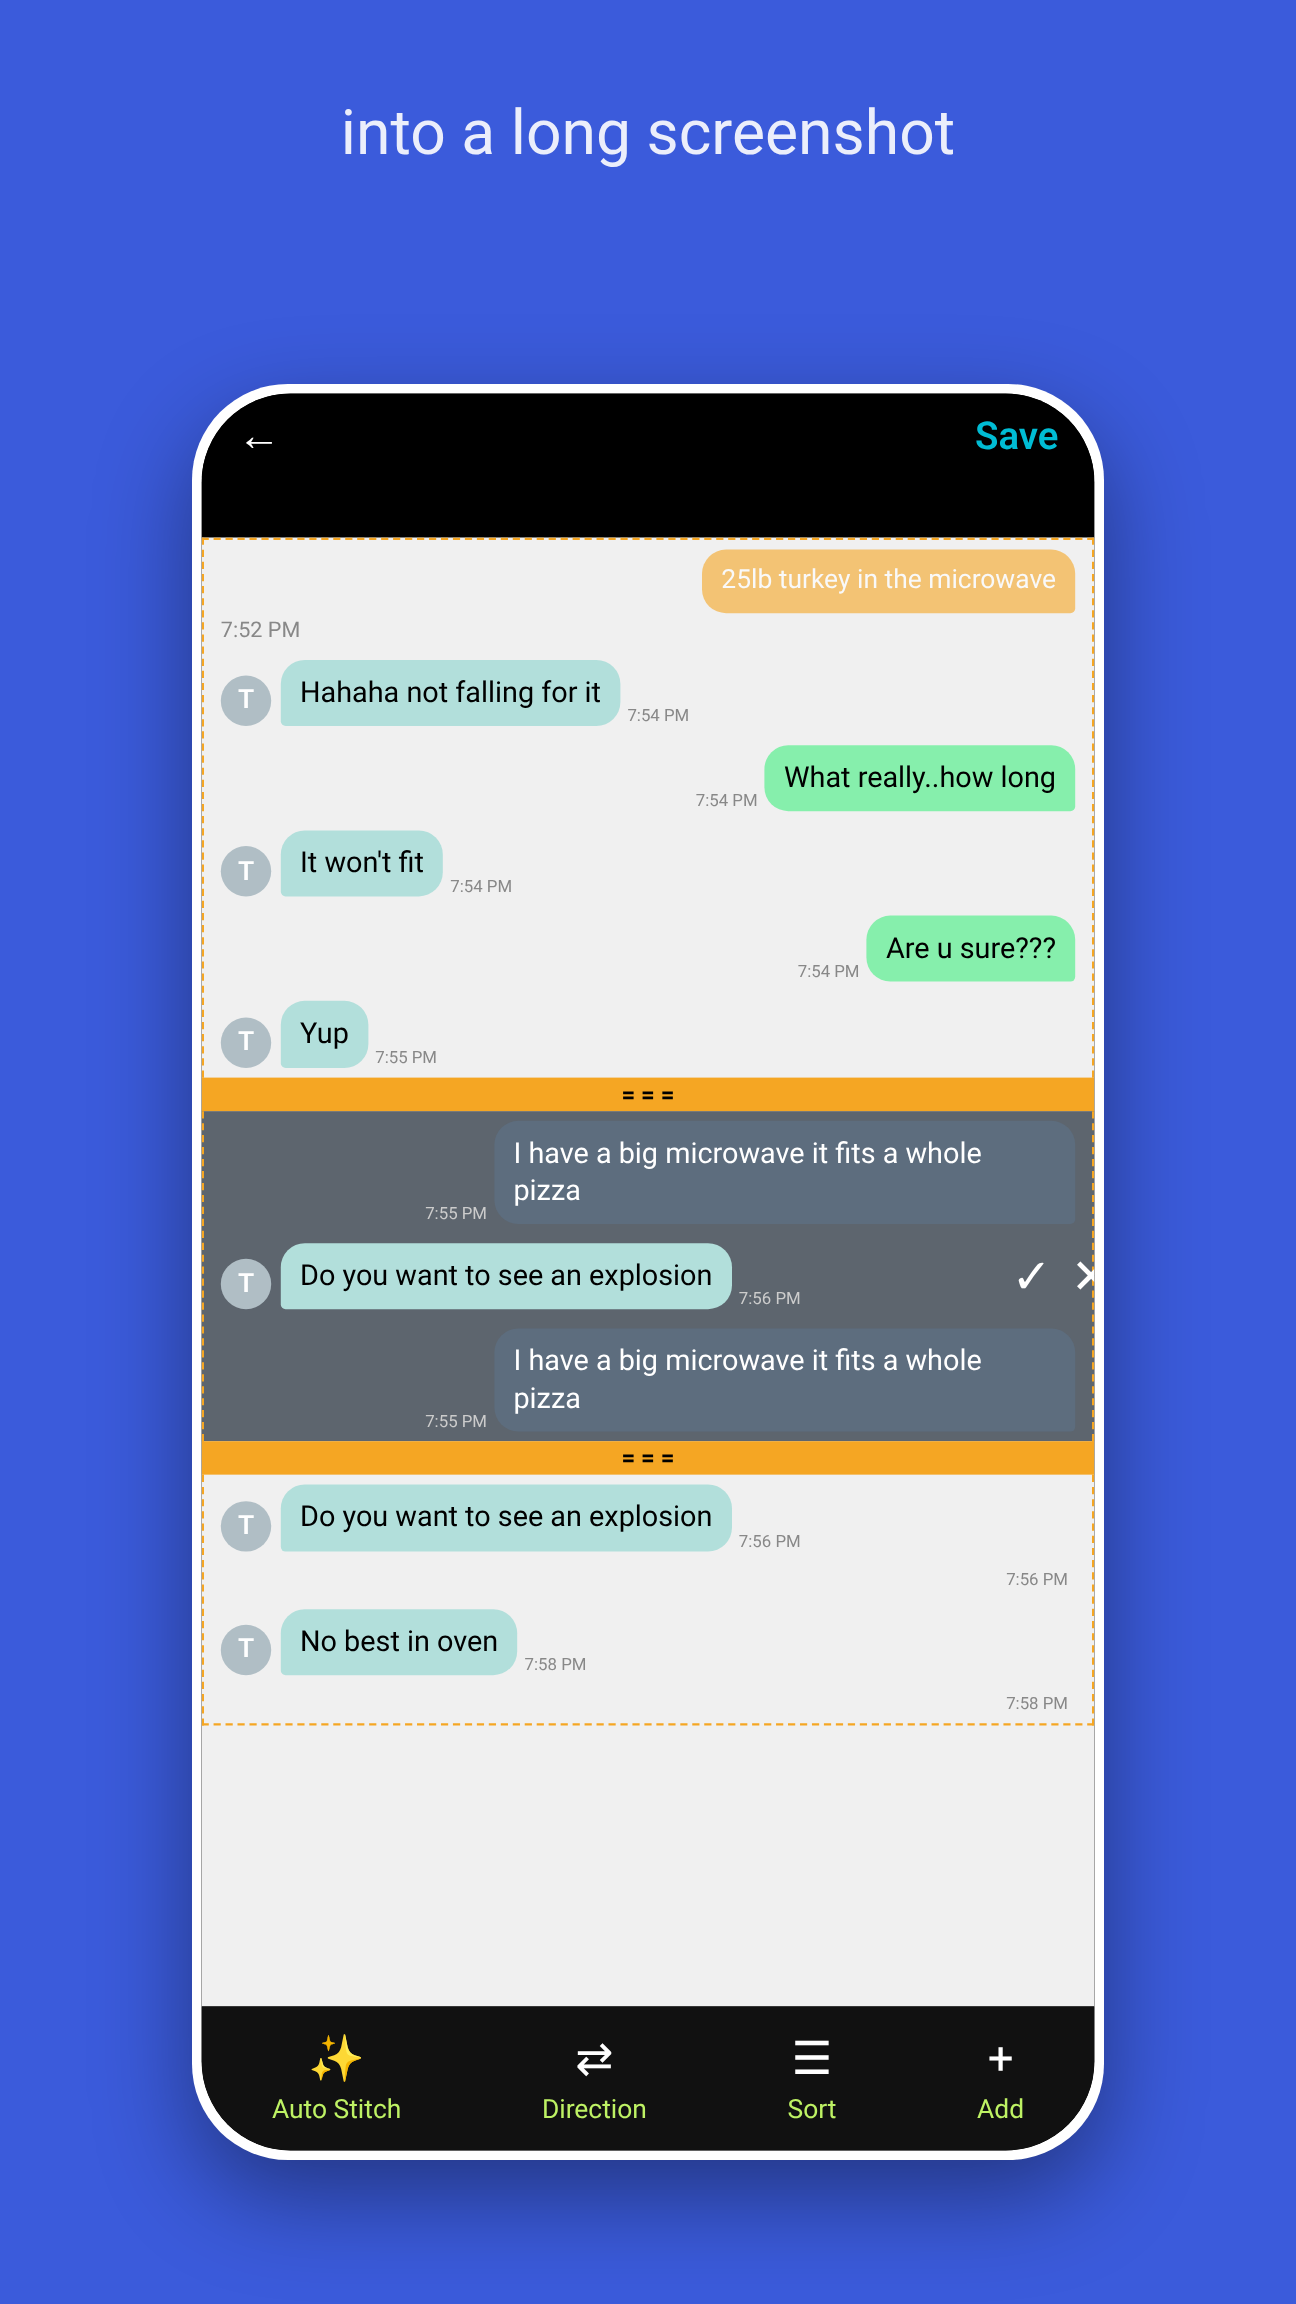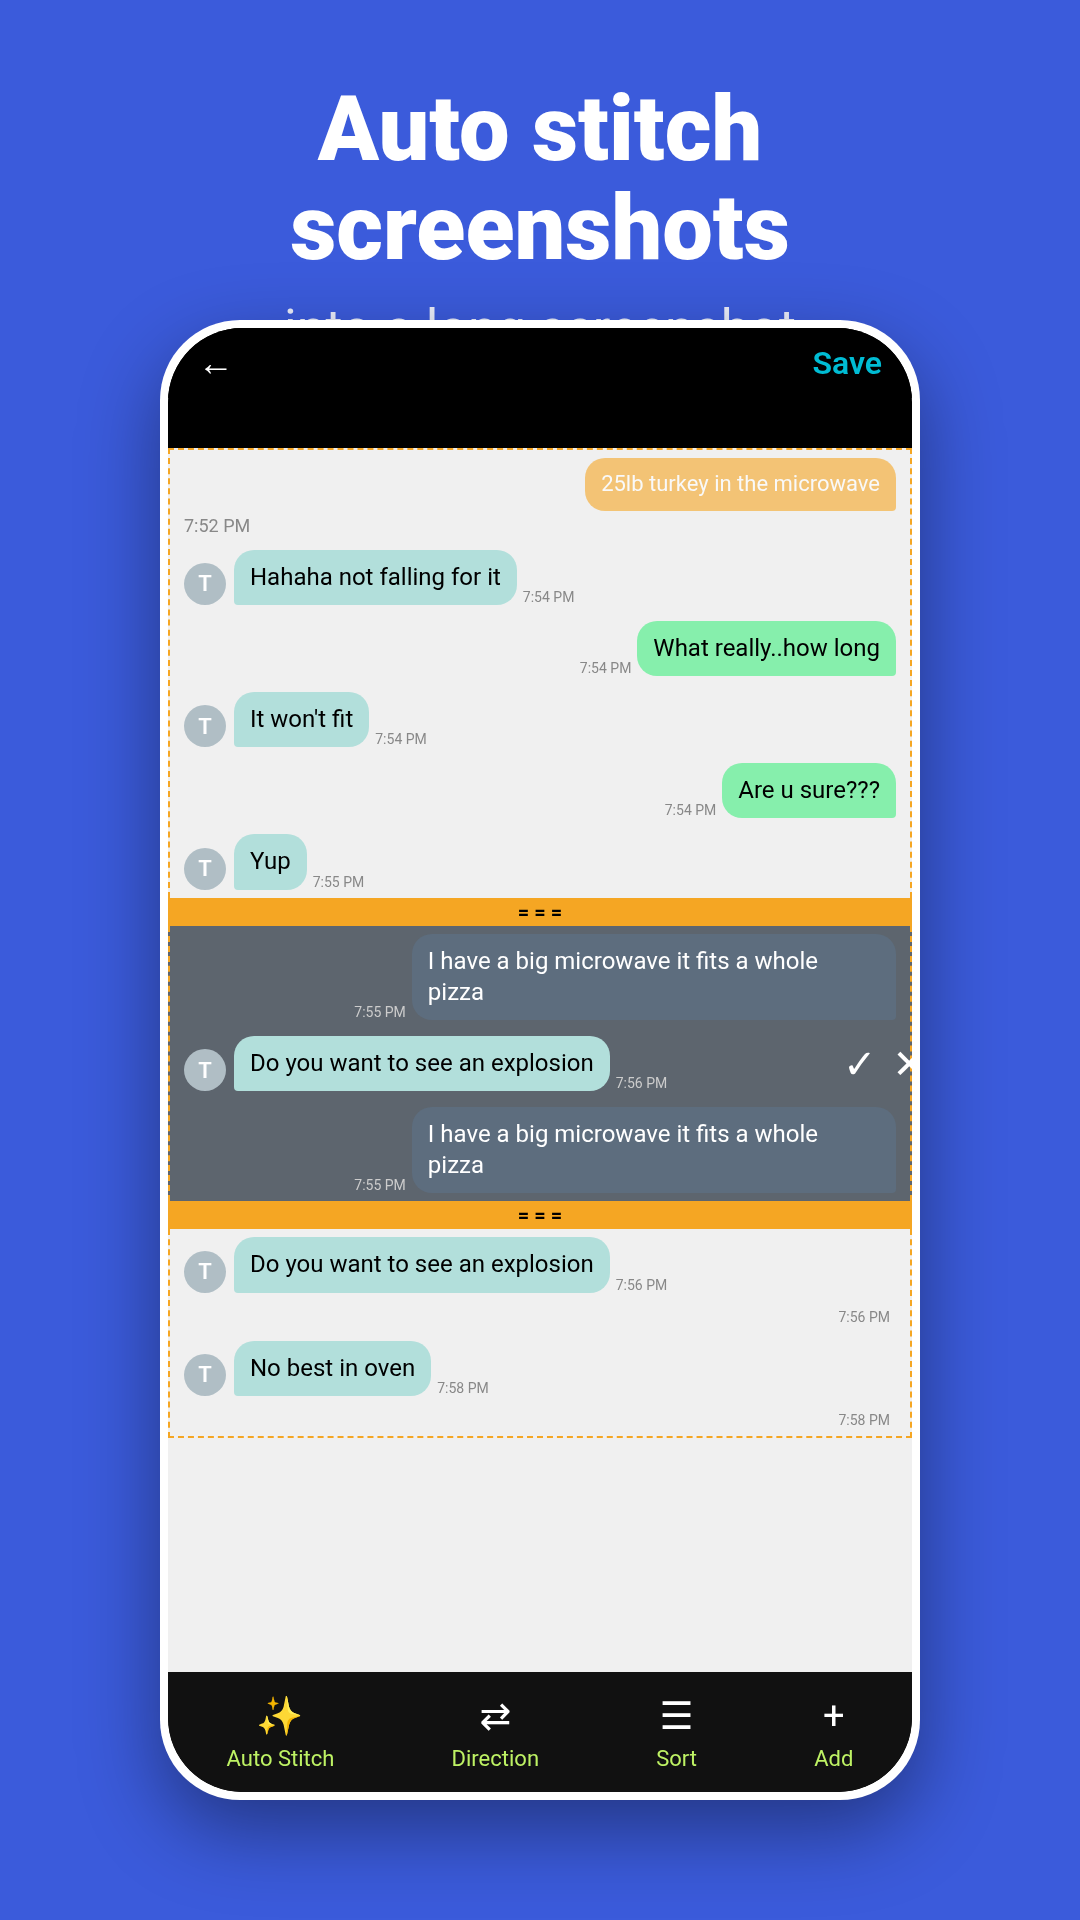--- a/index.html
+++ b/index.html
@@ -195,21 +195,20 @@
 
     .msg-block {
       padding: 4px 14px;
     }
 
   </style>
 </head>
 <body>
 
 <div class="header-section">
-  <div class="main-title">Auto stitch screenshots</div>
   <div class="subtitle">into a long screenshot</div>
 </div>
 
 <div class="phone-container">
   <div class="phone-frame">
     <div class="phone-inner">
 
       <div class="top-bar">
         <span class="back-arrow">←</span>
         <span class="save-btn">Save</span>

